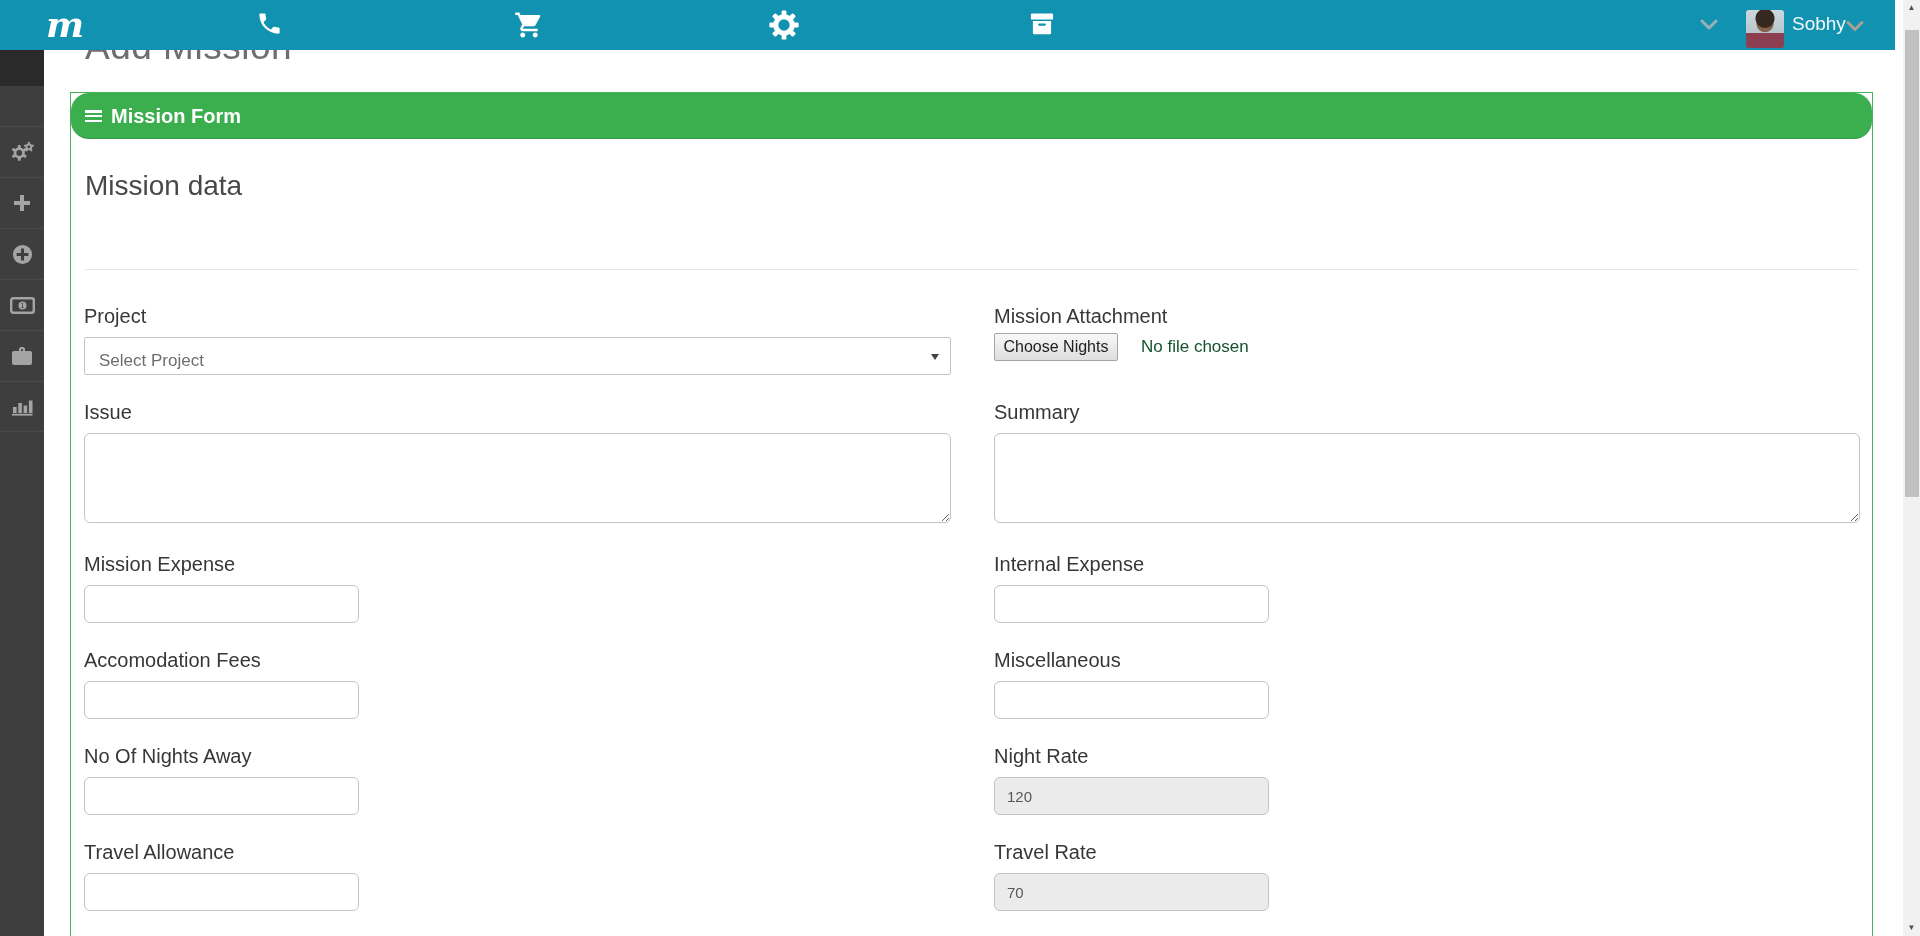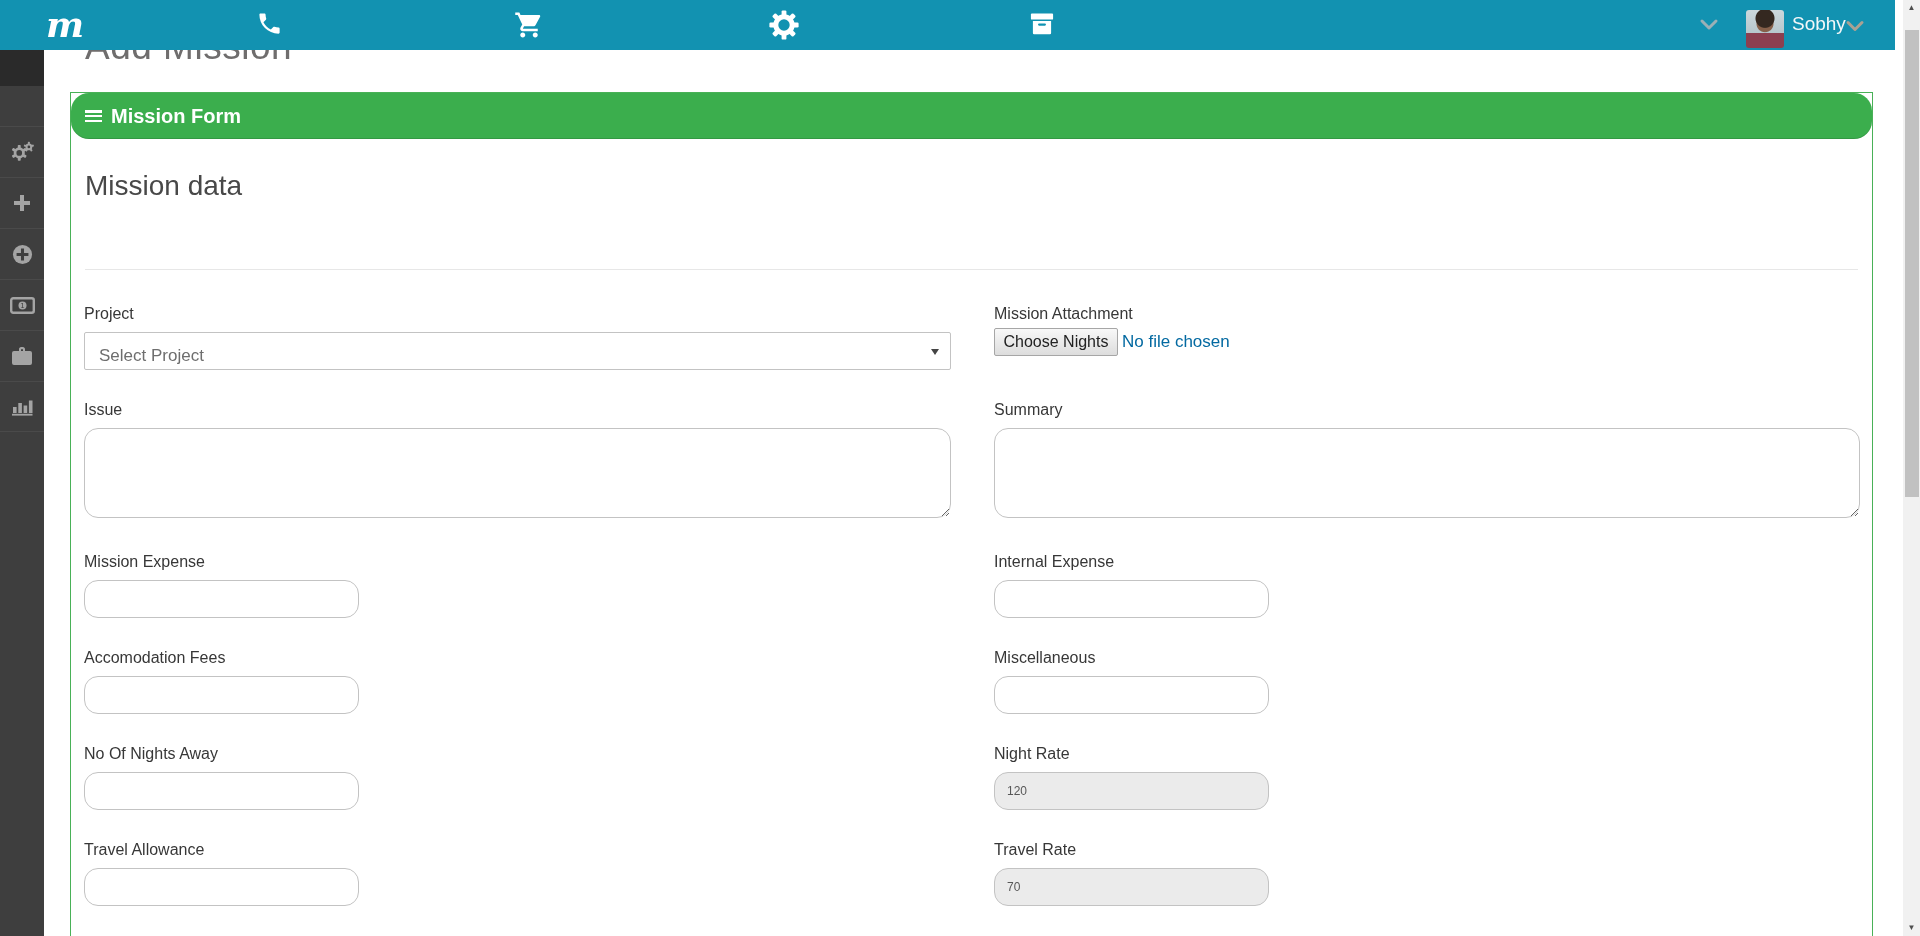--- a/index.html
+++ b/index.html
@@ -59,41 +59,41 @@
   .bars-icon i:nth-child(1){top:0;} .bars-icon i:nth-child(2){top:4.8px;} .bars-icon i:nth-child(3){top:9.6px;}
   .panel-title { font-size:20px; font-weight:700; }
 
   .panel-body { position:relative; height:833px; }
   .section-heading { position:absolute; left:14px; top:31px; font-size:28px;
                      font-weight:400; color:#484848; }
   .divider { position:absolute; left:14px; top:130px; width:1773px; height:1px;
              background:#e7e7e7; }
 
   .fgroup { position:absolute; }
-  .flabel { font-size:16px; color:#373737; display:block; }
+  .flabel { font-size:20px; color:#373737; display:block; }
   .control-gap { height:9px; }
   .txt-input { display:block; width:275px; height:38px; border:1px solid #c3c3c3;
-               border-radius:14px; font-size:12px; color:#444; padding:0 12px;
+               border-radius:6px; font-size:15px; color:#444; padding:0 12px;
                background:#fff; outline:none;
                font-family:"Liberation Sans","DejaVu Sans",sans-serif; }
   .txt-input[readonly] { background:#ebebeb; color:#575757; }
   .area-l { width:867px; height:90px; }
   .area-r { width:866px; height:90px; }
   textarea.txt-input { padding:8px 12px; resize:both; }
   .fake-select { position:relative; width:867px; height:38px; border:1px solid #c3c3c3;
                  border-radius:2px; background:#fff; line-height:36px; padding:5px 14px;
                  font-size:17px; color:#6e6e6e; cursor:pointer; }
   .select-caret { position:absolute; right:11px; top:16px; width:0; height:0;
                   border-left:4.5px solid transparent; border-right:4.5px solid transparent;
                   border-top:6px solid #444; }
   .file-row { display:flex; align-items:center; margin-top:5px; }
   .file-btn { width:124px; height:28px; border:1px solid #a6a6a6; border-radius:2px;
               background:linear-gradient(#f8f8f8,#dddddd); font-size:16px; color:#222;
               display:flex; align-items:center; justify-content:center; cursor:pointer; }
-  .file-status { margin-left:4px; font-size:17px; color:#0369a1; }
+  .file-status { margin-left:23px; font-size:17px; color:#14532d; }
 
   
   .col-l { left:13px; }  .col-r { left:923px; }
   
   .r1 { top:166px; } .r2 { top:262px; } .r3 { top:414px; } .r4 { top:510px; }
   .r5 { top:606px; } .r6 { top:702px; }
 
   
   .scrollbar { position:absolute; left:1903px; top:0; width:17px; height:936px;
                background:#f1f1f1; z-index:40; }

